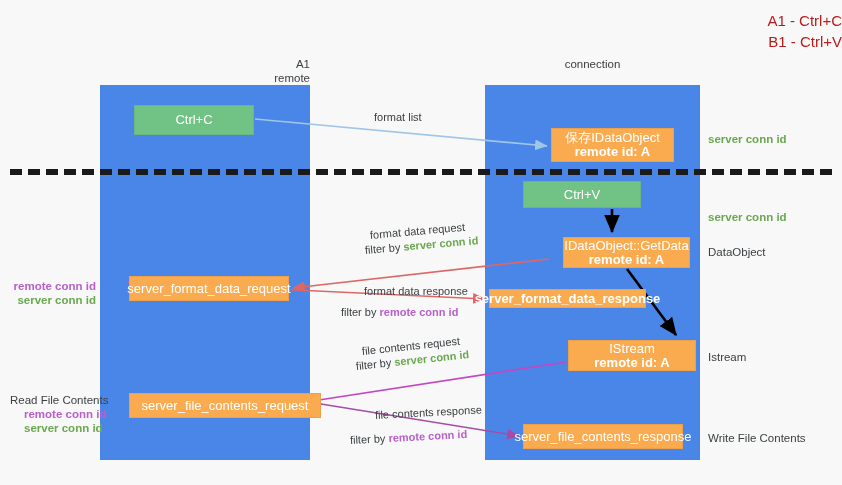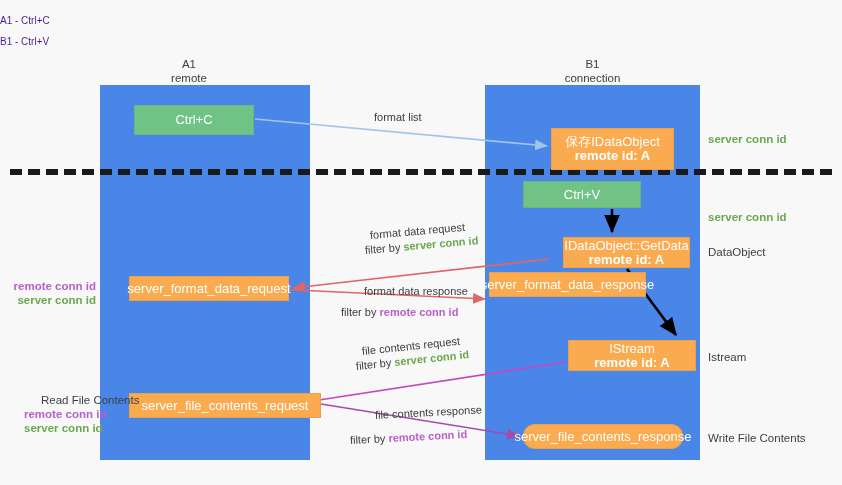--- a/index.html
+++ b/index.html
@@ -23,42 +23,42 @@
     height: 485px;
     background: #f8f8f8;
   }
 
   
   .title-block {
     position: absolute;
     left: 0;
     top: 10px;
     width: 842px;
-    text-align: left;
-    font-size: 10px;
+    text-align: right;
+    font-size: 15px;
     line-height: 21px;
-    color: #4c1d95;
+    color: #b91c1c;
   }
 
   
   .lane {
     position: absolute;
     background: #4a86e8;
   }
   .lane-a { left: 100px; top: 85px; width: 210px; height: 375px; }
   .lane-b { left: 485px; top: 85px; width: 215px; height: 375px; }
 
   .lane-header {
     position: absolute;
     text-align: center;
     font-size: 11.5px;
     line-height: 14px;
     color: #3c4043;
   }
-  .lane-header-a { left: 84px; top: 57px; width: 210px; }
+  .lane-header-a { left: 100px; top: 57px; width: 210px; text-align: right; }
   .lane-header-b { left: 485px; top: 57px; width: 215px; }
 
   
   .separator {
     position: absolute;
     left: 10px;
     top: 169px;
     width: 822px;
     height: 0;
     border-top: 6px dashed #1a1a1a;
@@ -77,28 +77,28 @@
     font-size: 13px;
     line-height: 14px;
     border: 1px solid rgba(0,0,0,0.06);
   }
   .node.green  { background: #6aa84f; background: #71c285; }
   .node.orange { background: #fbac4e; background: #fbab4f; }
   .node .l2 { font-weight: bold; }
 
   
   .n-ctrlc      { left: 134px; top: 105px; width: 120px; height: 30px; }
-  .n-save-ido   { left: 551px; top: 128px; width: 123px; height: 42px; }
+  .n-save-ido   { left: 551px; top: 128px; width: 123px; height: 34px; }
   .n-ctrlv      { left: 523px; top: 181px; width: 118px; height: 27px; }
   .n-getdata    { left: 551px; top: 237px; width: 127px; height: 31px; margin-left: 12px; }
   .n-fmt-req    { left: 129px; top: 276px; width: 160px; height: 25px; }
-  .n-fmt-resp   { left: 489px; top: 272px; width: 157px; height: 25px; }
+  .n-fmt-resp   { left: 489px; top: 289px; width: 157px; height: 19px; font-weight: bold; }
   .n-istream    { left: 568px; top: 340px; width: 128px; height: 31px; }
   .n-file-req   { left: 129px; top: 393px; width: 192px; height: 25px; }
-  .n-file-resp  { left: 523px; top: 424px; width: 160px; height: 25px; border-radius: 12px; }
+  .n-file-resp  { left: 523px; top: 424px; width: 160px; height: 25px; }
 
   
   .side-label {
     position: absolute;
     font-size: 11.5px;
     line-height: 14px;
     white-space: nowrap;
   }
   .side-label.green-txt  { color: #6aa84f; font-weight: bold; }
   .side-label.plain      { color: #3c4043; }
@@ -111,21 +111,21 @@
 
   
   .left-label {
     position: absolute;
     font-size: 11.5px;
     line-height: 14px;
     white-space: nowrap;
   }
   .left-label .remote { color: #b85fc9; font-weight: bold; }
   .left-label .server { color: #6aa84f; font-weight: bold; }
-  .left-label .plain  { color: #3c4043; margin-left: 31px; }
+  .left-label .plain  { color: #3c4043; }
 
   .lblL-1 { left: 10px; top: 279px; text-align: right; width: 86px; }
   .lblL-2 { left: 10px; top: 393px; text-align: left; width: 120px; }
 
   
   .cap {
     position: absolute;
     font-size: 11px;
     line-height: 15px;
     white-space: nowrap;
@@ -160,21 +160,20 @@
   <div class="title-block">
     <div>A1 - Ctrl+C</div>
     <div>B1 - Ctrl+V</div>
   </div>
 
   <div class="lane-header lane-header-a">
     <div>A1</div>
     <div>remote</div>
   </div>
   <div class="lane-header lane-header-b">
-    <div>B1</div>
     <div>connection</div>
   </div>
 
   <div class="lane lane-a"></div>
   <div class="lane lane-b"></div>
 
   <svg class="overlay" viewBox="0 0 842 485">
     <defs>
       <marker id="ah-blue" markerWidth="9" markerHeight="9" refX="7.5" refY="3.4" orient="auto">
         <path d="M0,0 L8,3.4 L0,6.8 z" fill="#9fc5e8"></path>

